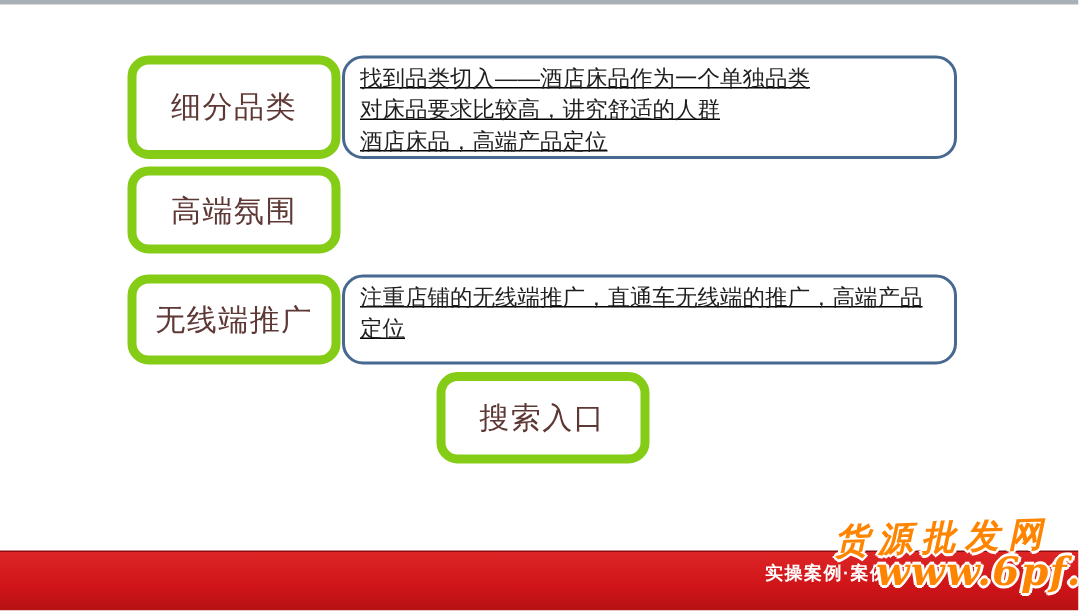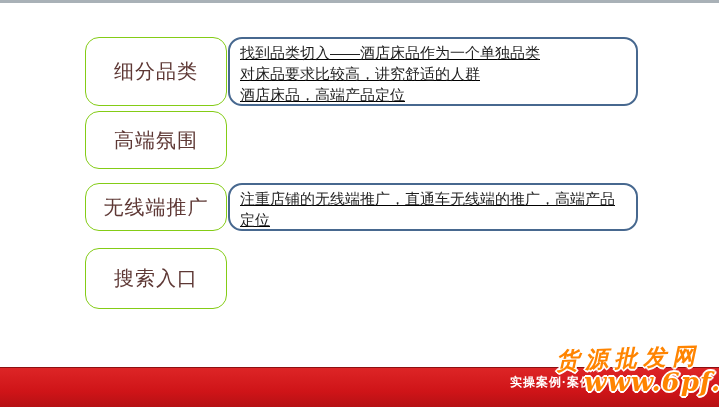--- a/index.html
+++ b/index.html
@@ -16,25 +16,25 @@
     position:absolute;top:0;left:0;width:100%;height:3px;background:#a9b1b7;
   }
   .rows{
     position:absolute;left:85px;top:0;width:553px;
   }
   .row{
     position:absolute;left:0;width:553px;display:flex;align-items:stretch;
   }
   .row-1{top:37px;height:69px;}
   .row-2{top:111px;height:58px;text-align:right;}
-  .row-3{top:183px;height:48px;}
-  .row-4{top:248px;height:61px;}
+  .row-3{top:183px;height:60px;}
+  .row-4{top:248px;height:61px;justify-content:center;}
   .label-box{
     box-sizing:border-box;width:142px;flex:0 0 142px;
-    border:1px solid #84cc16;border-radius:14px;background:#ffffff;
+    border:6px solid #84cc16;border-radius:14px;background:#ffffff;
     display:flex;align-items:center;justify-content:center;
   }
   .label-box .label-text{
     color:#5E3835;font-size:20px;letter-spacing:1px;
   }
   .content-box{
     box-sizing:border-box;flex:1 1 auto;margin-left:1px;
     border:2px solid #47688F;border-radius:14px;background:#ffffff;
     padding:3px 10px 0 10px;
     text-decoration:underline;

